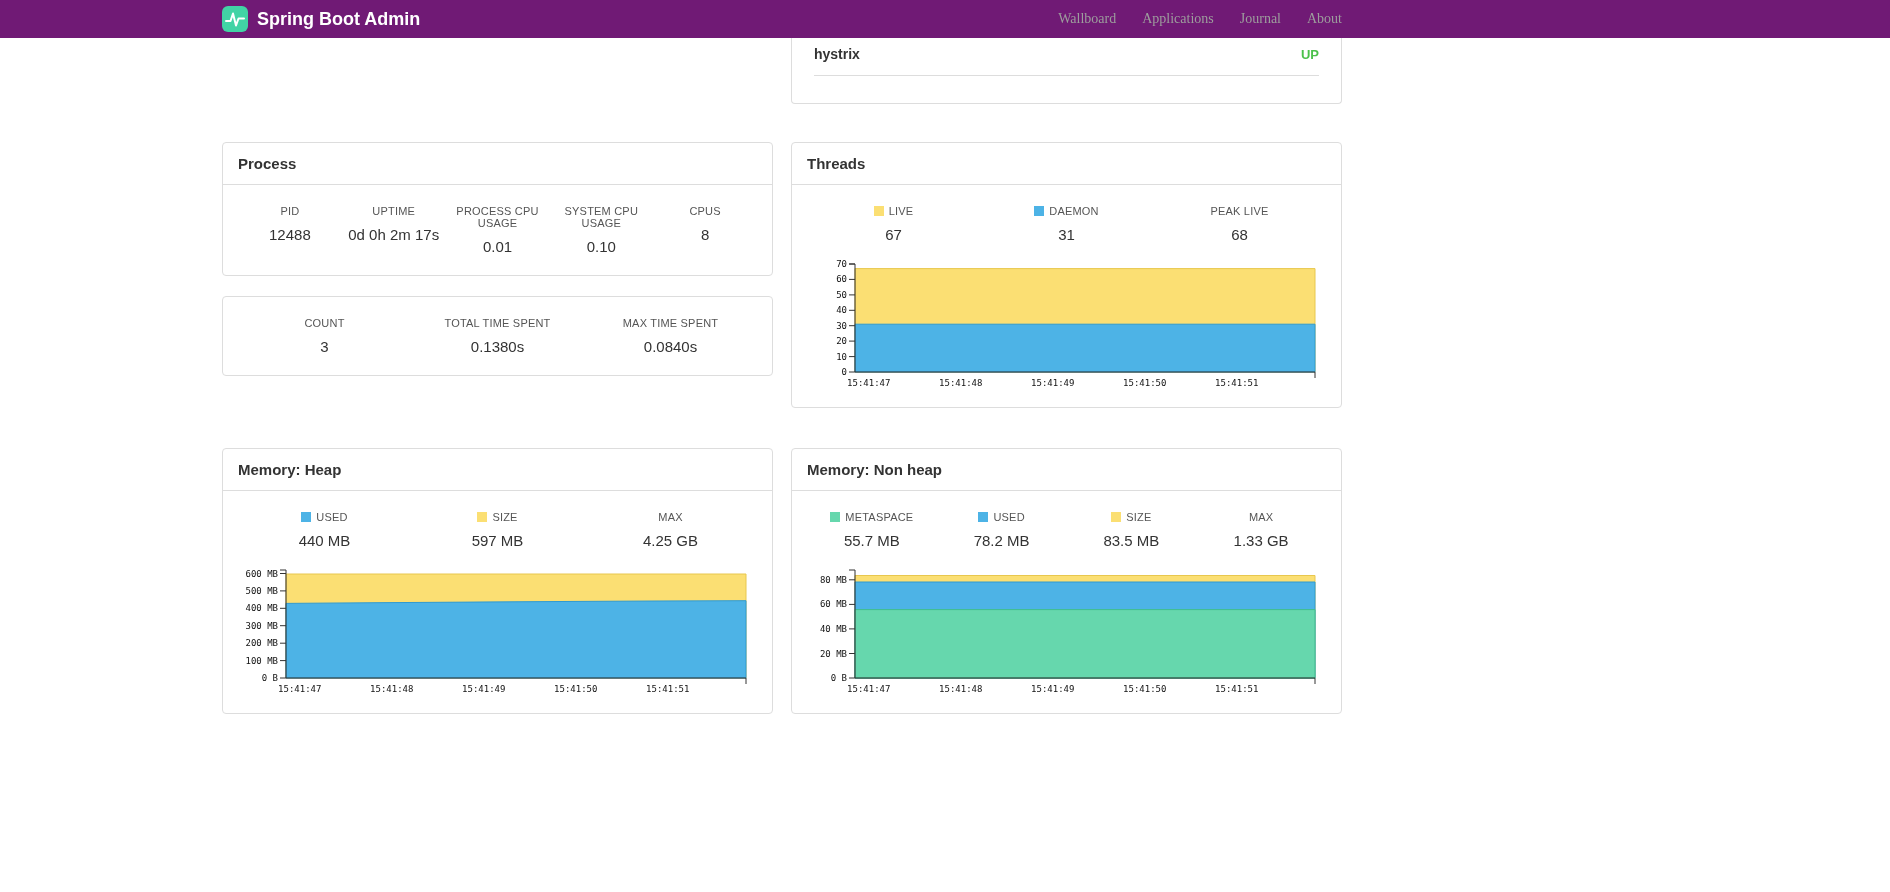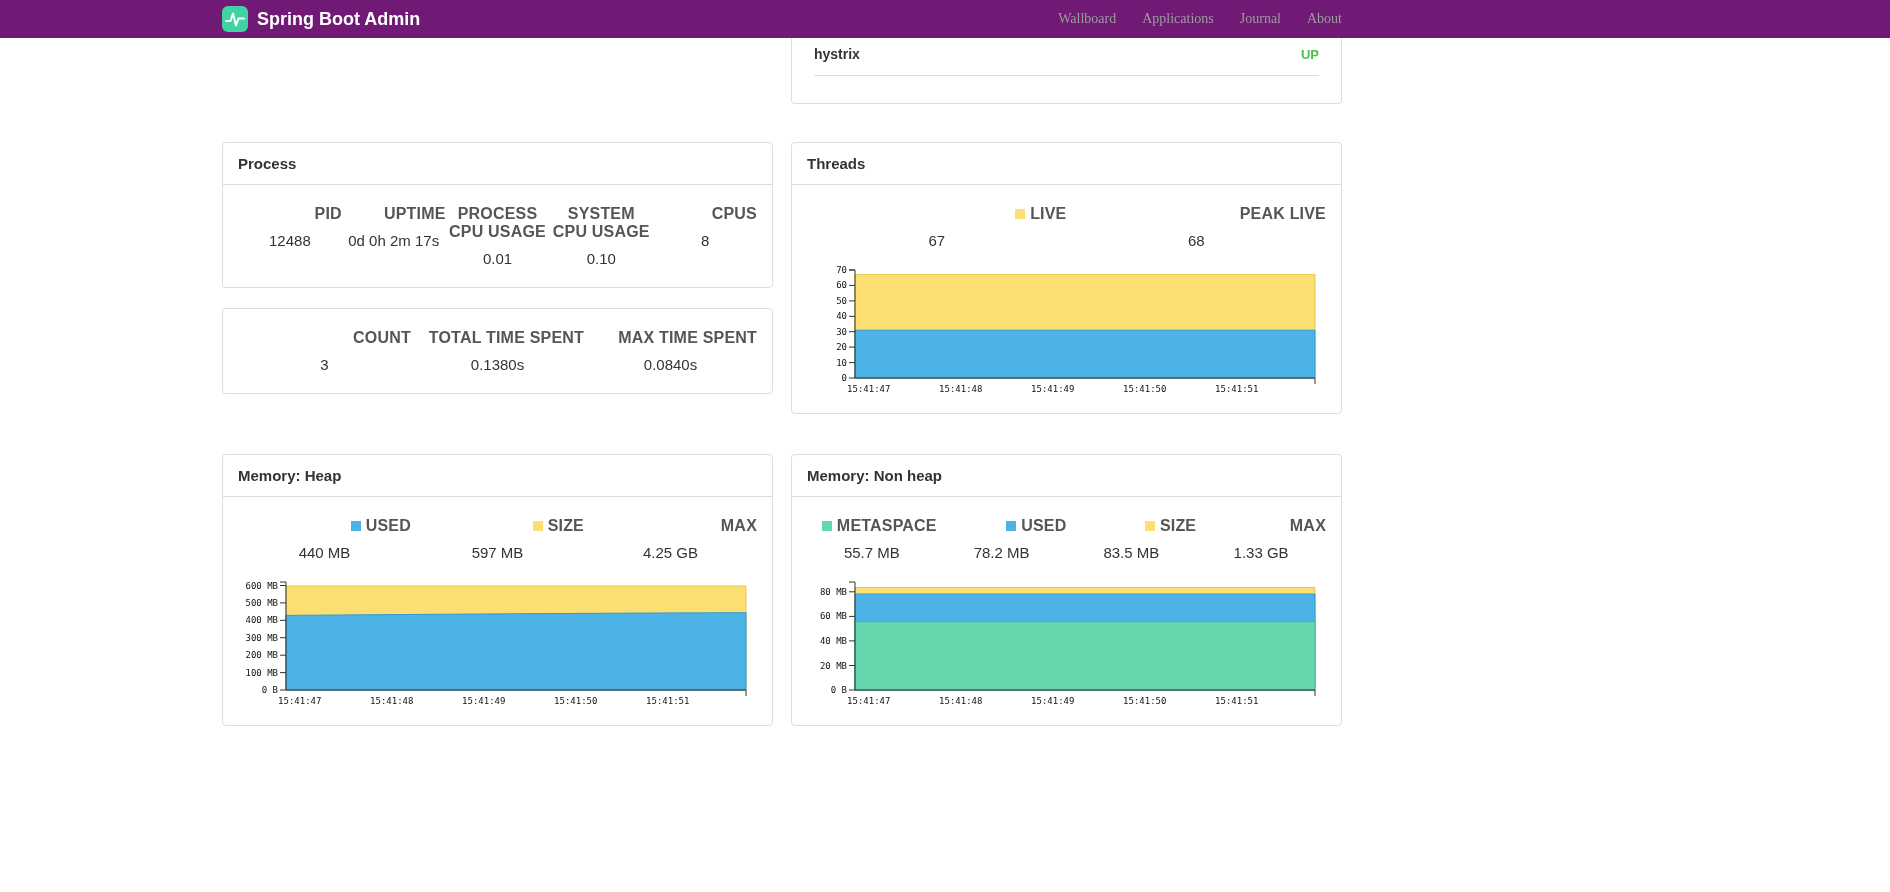--- a/index.html
+++ b/index.html
@@ -32,21 +32,21 @@
   .panel-mb { margin-bottom:20px; }
 
   .health-row { display:flex; justify-content:space-between; align-items:center;
     margin:0 22px; padding:8px 0 13px; border-bottom:1px solid #ddd; font-size:14px; }
   .health-name { font-weight:bold; color:#333; }
   .health-status { font-weight:bold; font-size:13px; }
   .panel-tail { height:27px; }
 
   .stat-row { display:flex; }
   .stat { flex:1; text-align:center; padding:5px 0; }
-  .stat-label { font-size:16px; color:#555; display:flex; align-items:center; justify-content:flex-end; gap:5px; letter-spacing:0.2px;font-weight:bold; }
+  .stat-label { font-size:11px; color:#555; display:flex; align-items:center; justify-content:center; gap:5px; letter-spacing:0.2px; }
   .swatch { width:10px; height:10px; display:inline-block; flex:none; }
   .stat-value { font-size:15px; color:#333; margin-top:9px; }
 
   svg.chart { display:block; margin-top:10px; }
   .tick { font-family:"DejaVu Sans Mono", monospace; font-size:9px; fill:#111; }
 </style>
 </head>
 <body>
 
 <nav class="navbar">
@@ -154,20 +154,27 @@
       <div class="panel">
         <div class="panel-heading">Threads</div>
         <div class="panel-body">
           <div class="stat-row" id="threads-stats">
               <div class="stat">
                 <div class="stat-label">
                   <span class="swatch" style="background: rgb(251, 223, 115);"></span>
                   <span>LIVE</span>
                 </div>
                 <div class="stat-value">67</div>
+              </div>
+              <div class="stat">
+                <div class="stat-label">
+                  <span class="swatch" style="background: rgb(77, 179, 230);"></span>
+                  <span>DAEMON</span>
+                </div>
+                <div class="stat-value">31</div>
               </div>
               <div class="stat">
                 <div class="stat-label">
                   <span>PEAK LIVE</span>
                 </div>
                 <div class="stat-value">68</div>
               </div>
             </div>
           <svg class="chart" width="518" height="134">
               <path d="M48.0,10.6L140.0,10.6L232.0,10.6L324.0,10.6L416.0,10.6L508.0,10.6L508,114.0L48,114.0Z" fill="#fbdf73" stroke="#e8c74e" stroke-width="1"></path>

